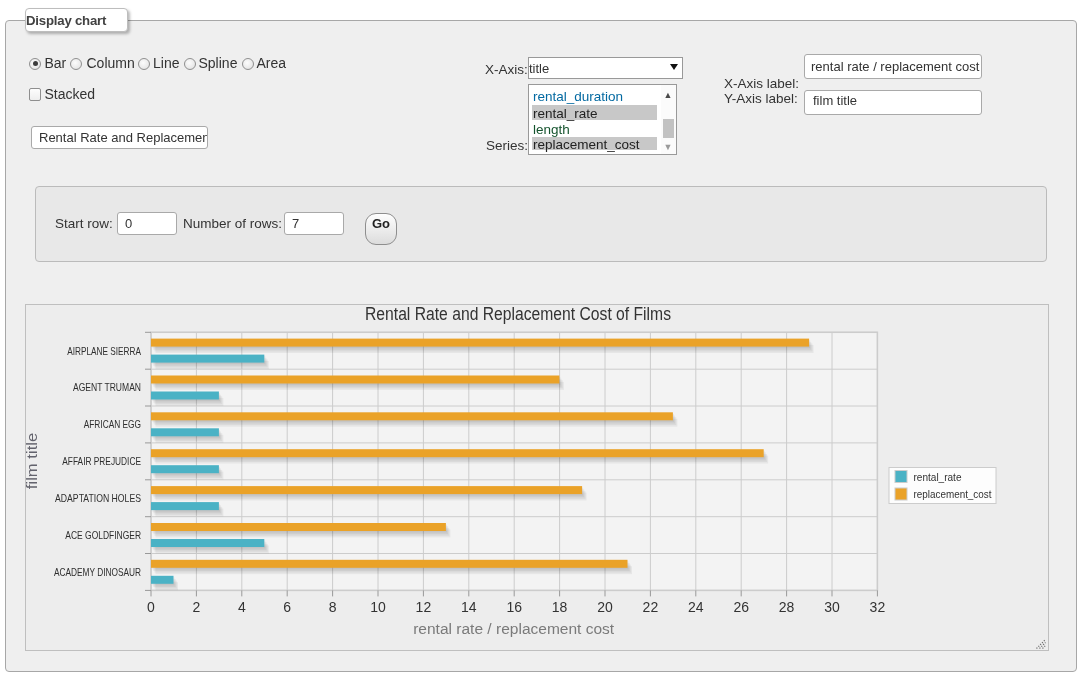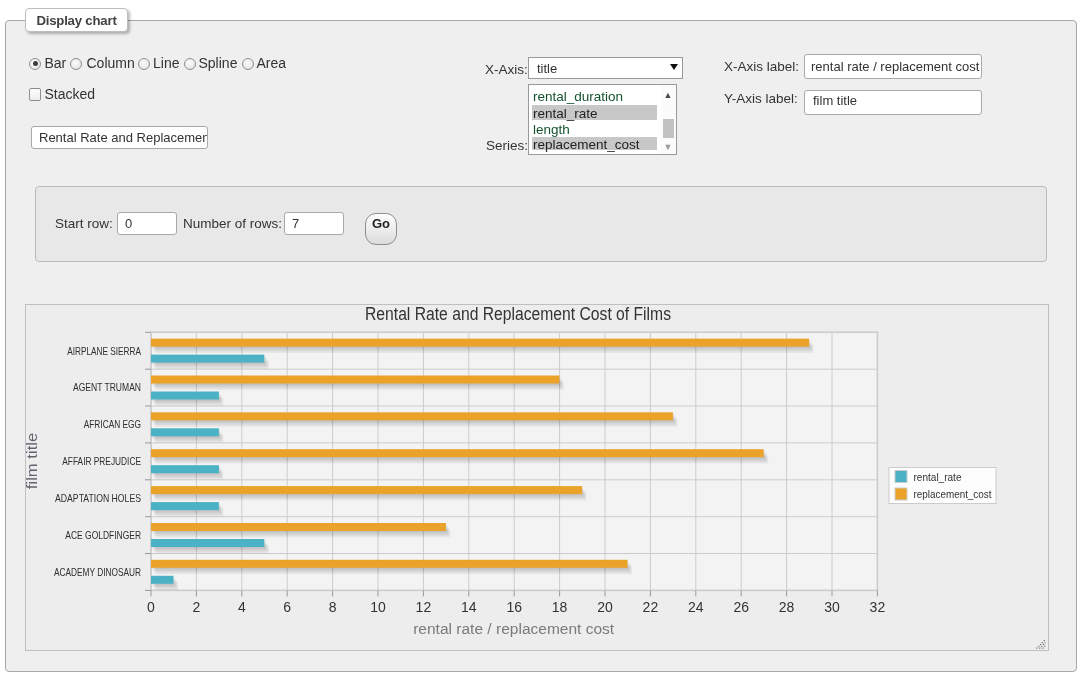--- a/index.html
+++ b/index.html
@@ -4,57 +4,57 @@
 * { margin:0; padding:0; box-sizing:border-box; }
 html,body { width:1081px; height:681px; background:#fff; font-family:"Liberation Sans", sans-serif; }
 .abs { position:absolute; }
 .lbl { position:absolute; font-size:13.5px; line-height:13px; color:#333; white-space:nowrap; }
 .rlbl { position:absolute; font-size:14px; line-height:13px; color:#333; white-space:nowrap; }
 .inp { position:absolute; background:#fff; border:1px solid #a9a9a9; border-radius:3px;
        font-size:13px; color:#333; white-space:nowrap; overflow:hidden; }
 </style></head>
 <body>
 <div class="abs" style="left:5px; top:20px; width:1072px; height:652px; background:#efefef; border:1px solid #a7a7a7; border-radius:4px;"></div>
-<div class="abs" style="left:25px; top:8px; width:103px; height:24px; background:#fff; border:1px solid #bdbdbd; border-radius:4px; box-shadow:2px 2px 3px rgba(0,0,0,0.28); font-size:13.2px; letter-spacing:-0.2px; font-weight:bold; color:#424242; line-height:23px; text-align:center;">Display chart</div>
+<div class="abs" style="left:25px; top:8px; width:103px; height:24px; background:#fff; border:1px solid #bdbdbd; border-radius:4px; box-shadow:2px 2px 3px rgba(0,0,0,0.28); font-size:13.2px; letter-spacing:-0.2px; font-weight:bold; color:#424242; line-height:23px; text-align:left;">Display chart</div>
 
 <div class="abs" style="left:29px; top:57.5px; width:12px; height:12px; border:1px solid #909090; border-radius:50%; background:radial-gradient(circle at 42% 38%, #fcfcfc 0%, #e9e9e9 65%, #d2d2d2 100%);"></div>
 <div class="abs" style="left:32.5px; top:61px; width:5px; height:5px; border-radius:50%; background:#3c3c3c;"></div>
 <div class="rlbl" style="left:44.5px; top:56.5px;">Bar</div>
 <div class="abs" style="left:70.3px; top:57.5px; width:12px; height:12px; border:1px solid #909090; border-radius:50%; background:radial-gradient(circle at 42% 38%, #fcfcfc 0%, #e9e9e9 65%, #d2d2d2 100%);"></div>
 <div class="rlbl" style="left:86.5px; top:56.5px;">Column</div>
 <div class="abs" style="left:138.2px; top:57.5px; width:12px; height:12px; border:1px solid #909090; border-radius:50%; background:radial-gradient(circle at 42% 38%, #fcfcfc 0%, #e9e9e9 65%, #d2d2d2 100%);"></div>
 <div class="rlbl" style="left:153px; top:56.5px;">Line</div>
 <div class="abs" style="left:184px; top:57.5px; width:12px; height:12px; border:1px solid #909090; border-radius:50%; background:radial-gradient(circle at 42% 38%, #fcfcfc 0%, #e9e9e9 65%, #d2d2d2 100%);"></div>
 <div class="rlbl" style="left:198.5px; top:56.5px;">Spline</div>
 <div class="abs" style="left:242.2px; top:57.5px; width:12px; height:12px; border:1px solid #909090; border-radius:50%; background:radial-gradient(circle at 42% 38%, #fcfcfc 0%, #e9e9e9 65%, #d2d2d2 100%);"></div>
 <div class="rlbl" style="left:256.5px; top:56.5px;">Area</div>
 
 <div class="abs" style="left:28.5px; top:88px; width:12.5px; height:12.5px; border:1px solid #8e8e8e; border-radius:2px; background:linear-gradient(#fdfdfd,#eee);"></div>
 <div class="rlbl" style="left:44.5px; top:87.5px;">Stacked</div>
 
 <div class="inp" style="left:31px; top:126px; width:177px; height:23px; line-height:21px; padding-left:7px;">Rental Rate and Replacement Cost of Films</div>
 
 <div class="lbl" style="left:485px; top:62.5px;">X-Axis:</div>
-<div class="inp" style="left:528px; top:57px; width:155px; height:22px; line-height:21px; padding-left:8px; border-radius:0; border-color:#999;">title</div>
+<div class="inp" style="left:528px; top:57px; width:155px; height:22px; line-height:21px; border-radius:0; border-color:#999;">title</div>
 <div class="abs" style="left:669.5px; top:64px; width:0; height:0; border-left:4.5px solid transparent; border-right:4.5px solid transparent; border-top:6px solid #111;"></div>
 
 <div class="lbl" style="left:486px; top:138.5px;">Series:</div>
 <div class="abs" style="left:528px; top:84px; width:149px; height:70.5px; background:#fff; border:1px solid #999;"></div>
-<div class="lbl" style="left:533px; top:90px; color:#14532d; font-size:13.5px;">rental_duration</div>
+<div class="lbl" style="left:533px; top:90px; color:#0369a1; font-size:13.5px;">rental_duration</div>
 <div class="abs" style="left:532px; top:105.4px; width:125px; height:14.9px; background:#c8c8c8;"></div>
 <div class="lbl" style="left:533px; top:106.6px; color:#222; font-size:13.5px;">rental_rate</div>
 <div class="lbl" style="left:533px; top:123px; color:#14532d; font-size:13.5px;">length</div>
 <div class="abs" style="left:532px; top:137.2px; width:125px; height:12.6px; background:#c8c8c8;"></div>
 <div class="lbl" style="left:533px; top:138.3px; color:#222; font-size:13.5px;">replacement_cost</div>
 <div class="abs" style="left:661px; top:85px; width:15px; height:68.5px; background:#fbfbfb;"></div>
 <div class="abs" style="left:663.5px; top:91px; font-size:9px; color:#4a4a4a; line-height:9px;">▲</div>
 <div class="abs" style="left:663px; top:118.5px; width:11px; height:19px; background:#c2c2c2;"></div>
 <div class="abs" style="left:663.5px; top:142.7px; font-size:9px; color:#9a9a9a; line-height:9px;">▼</div>
 
-<div class="lbl" style="left:724px; top:60px;">X-Axis label:</div>
+<div class="lbl" style="left:724px; top:77px;">X-Axis label:</div>
 <div class="inp" style="left:804px; top:54px; width:178px; height:25px; line-height:24px; padding-left:6px;">rental rate / replacement cost</div>
 <div class="lbl" style="left:724px; top:91.5px;">Y-Axis label:</div>
 <div class="inp" style="left:804px; top:90px; width:178px; height:25px; line-height:19px; padding-left:8px;">film title</div>
 
 <div class="abs" style="left:35px; top:186px; width:1012px; height:76px; background:#e8e8e8; border:1px solid #bbb; border-radius:4px;"></div>
 <div class="lbl" style="left:55px; top:216.5px;">Start row:</div>
 <div class="inp" style="left:117px; top:212px; width:60px; height:23px; line-height:21px; padding-left:7px;">0</div>
 <div class="lbl" style="left:183px; top:216.5px;">Number of rows:</div>
 <div class="inp" style="left:284px; top:212px; width:60px; height:23px; line-height:21px; padding-left:7px;">7</div>
 <div class="abs" style="left:365px; top:213px; width:32px; height:32px; border:1px solid #8e8e8e; border-radius:11px; background:linear-gradient(#fefefe,#dcdcdc); font-size:13px; font-weight:bold; color:#222; text-align:center; line-height:20px;">Go</div>

